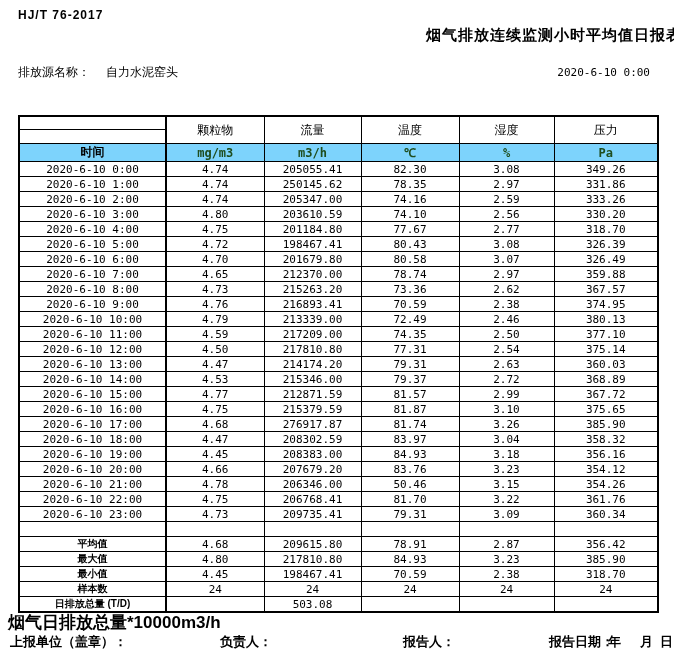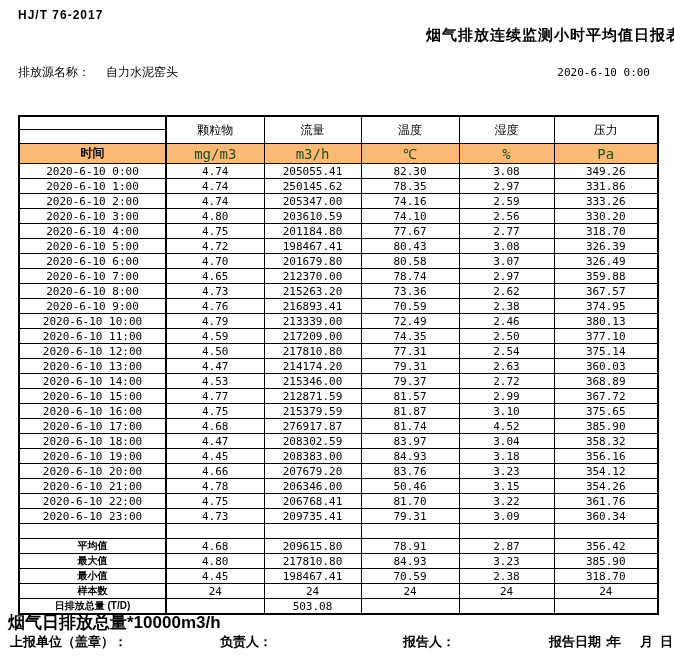--- a/index.html
+++ b/index.html
@@ -23,23 +23,23 @@
   #report td{
     border:1px solid #000;padding:0;text-align:center;
     overflow:hidden;white-space:nowrap;vertical-align:middle;
   }
   #report td.col1{border-right:2px solid #000;}
   tr.head-row{height:26px;}
   tr.head-row td{font-weight:normal;font-size:12px;}
   td.split{padding:0;}
   td.split .top{height:12px;border-bottom:1px solid #000;}
   td.split .bottom{height:13px;}
-  tr.unit-row{height:16px;background:#fdba74;}
+  tr.unit-row{height:16px;background:#7dd3fc;}
   tr.unit-row td.time-h{font-weight:bold;font-size:12px;}
-  tr.unit-row td.unit{font-family:"DejaVu Sans Mono","Liberation Mono",monospace;font-size:14px;color:#1e4d1e;}
+  tr.unit-row td.unit{font-family:"DejaVu Sans Mono","Liberation Mono",monospace;font-size:12px;color:#1e4d1e;font-weight:bold;}
   tr.data-row, tr.spacer-row, tr.summary-row{height:15px;}
   td.num{font-family:"DejaVu Sans Mono","Liberation Mono",monospace;font-size:11px;}
   td.lbl{font-weight:bold;font-size:10px;}
 
   #footnote{left:8px;top:611px;font-weight:bold;font-size:17px;}
   #footer-row{left:0;top:633px;width:620px;height:18px;font-weight:bold;font-size:13px;}
   #footer-row span{position:absolute;top:0;}
   #f-unit{left:10px;}
   #f-resp{left:220px;}
   #f-reporter{left:403px;}
@@ -223,21 +223,21 @@
         <td class="num">215379.59</td>
         <td class="num">81.87</td>
         <td class="num">3.10</td>
         <td class="num">375.65</td>
       </tr>
       <tr class="data-row">
         <td class="num col1">2020-6-10 17:00</td>
         <td class="num">4.68</td>
         <td class="num">276917.87</td>
         <td class="num">81.74</td>
-        <td class="num">4.52</td>
+        <td class="num">3.26</td>
         <td class="num">385.90</td>
       </tr>
       <tr class="data-row">
         <td class="num col1">2020-6-10 18:00</td>
         <td class="num">4.47</td>
         <td class="num">208302.59</td>
         <td class="num">83.97</td>
         <td class="num">3.04</td>
         <td class="num">358.32</td>
       </tr>

